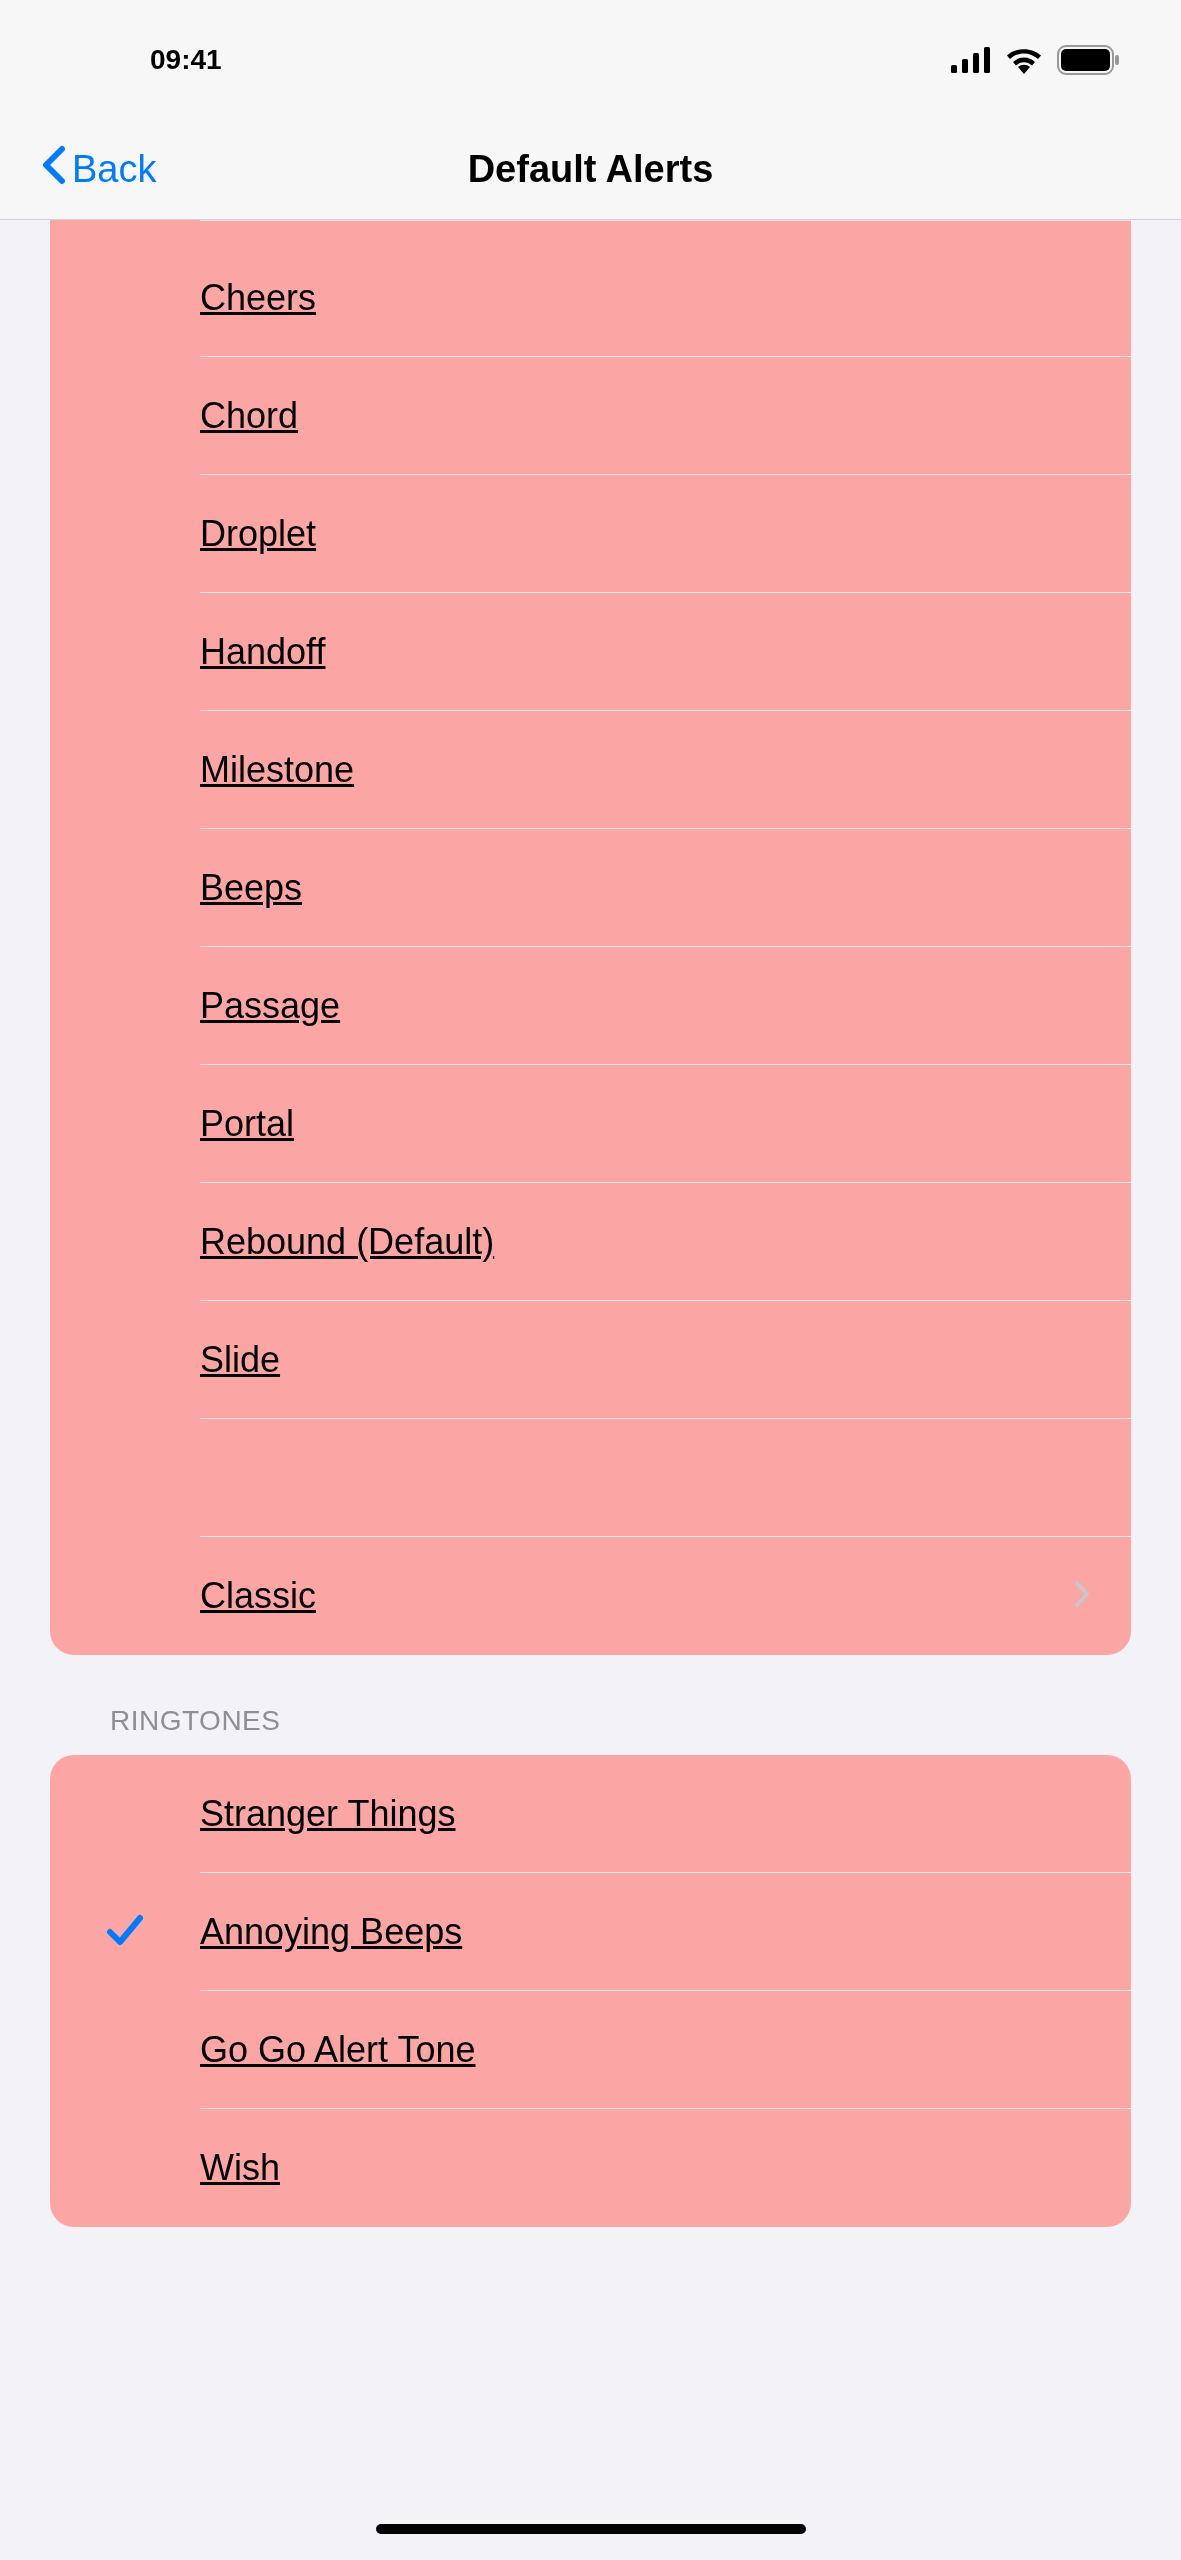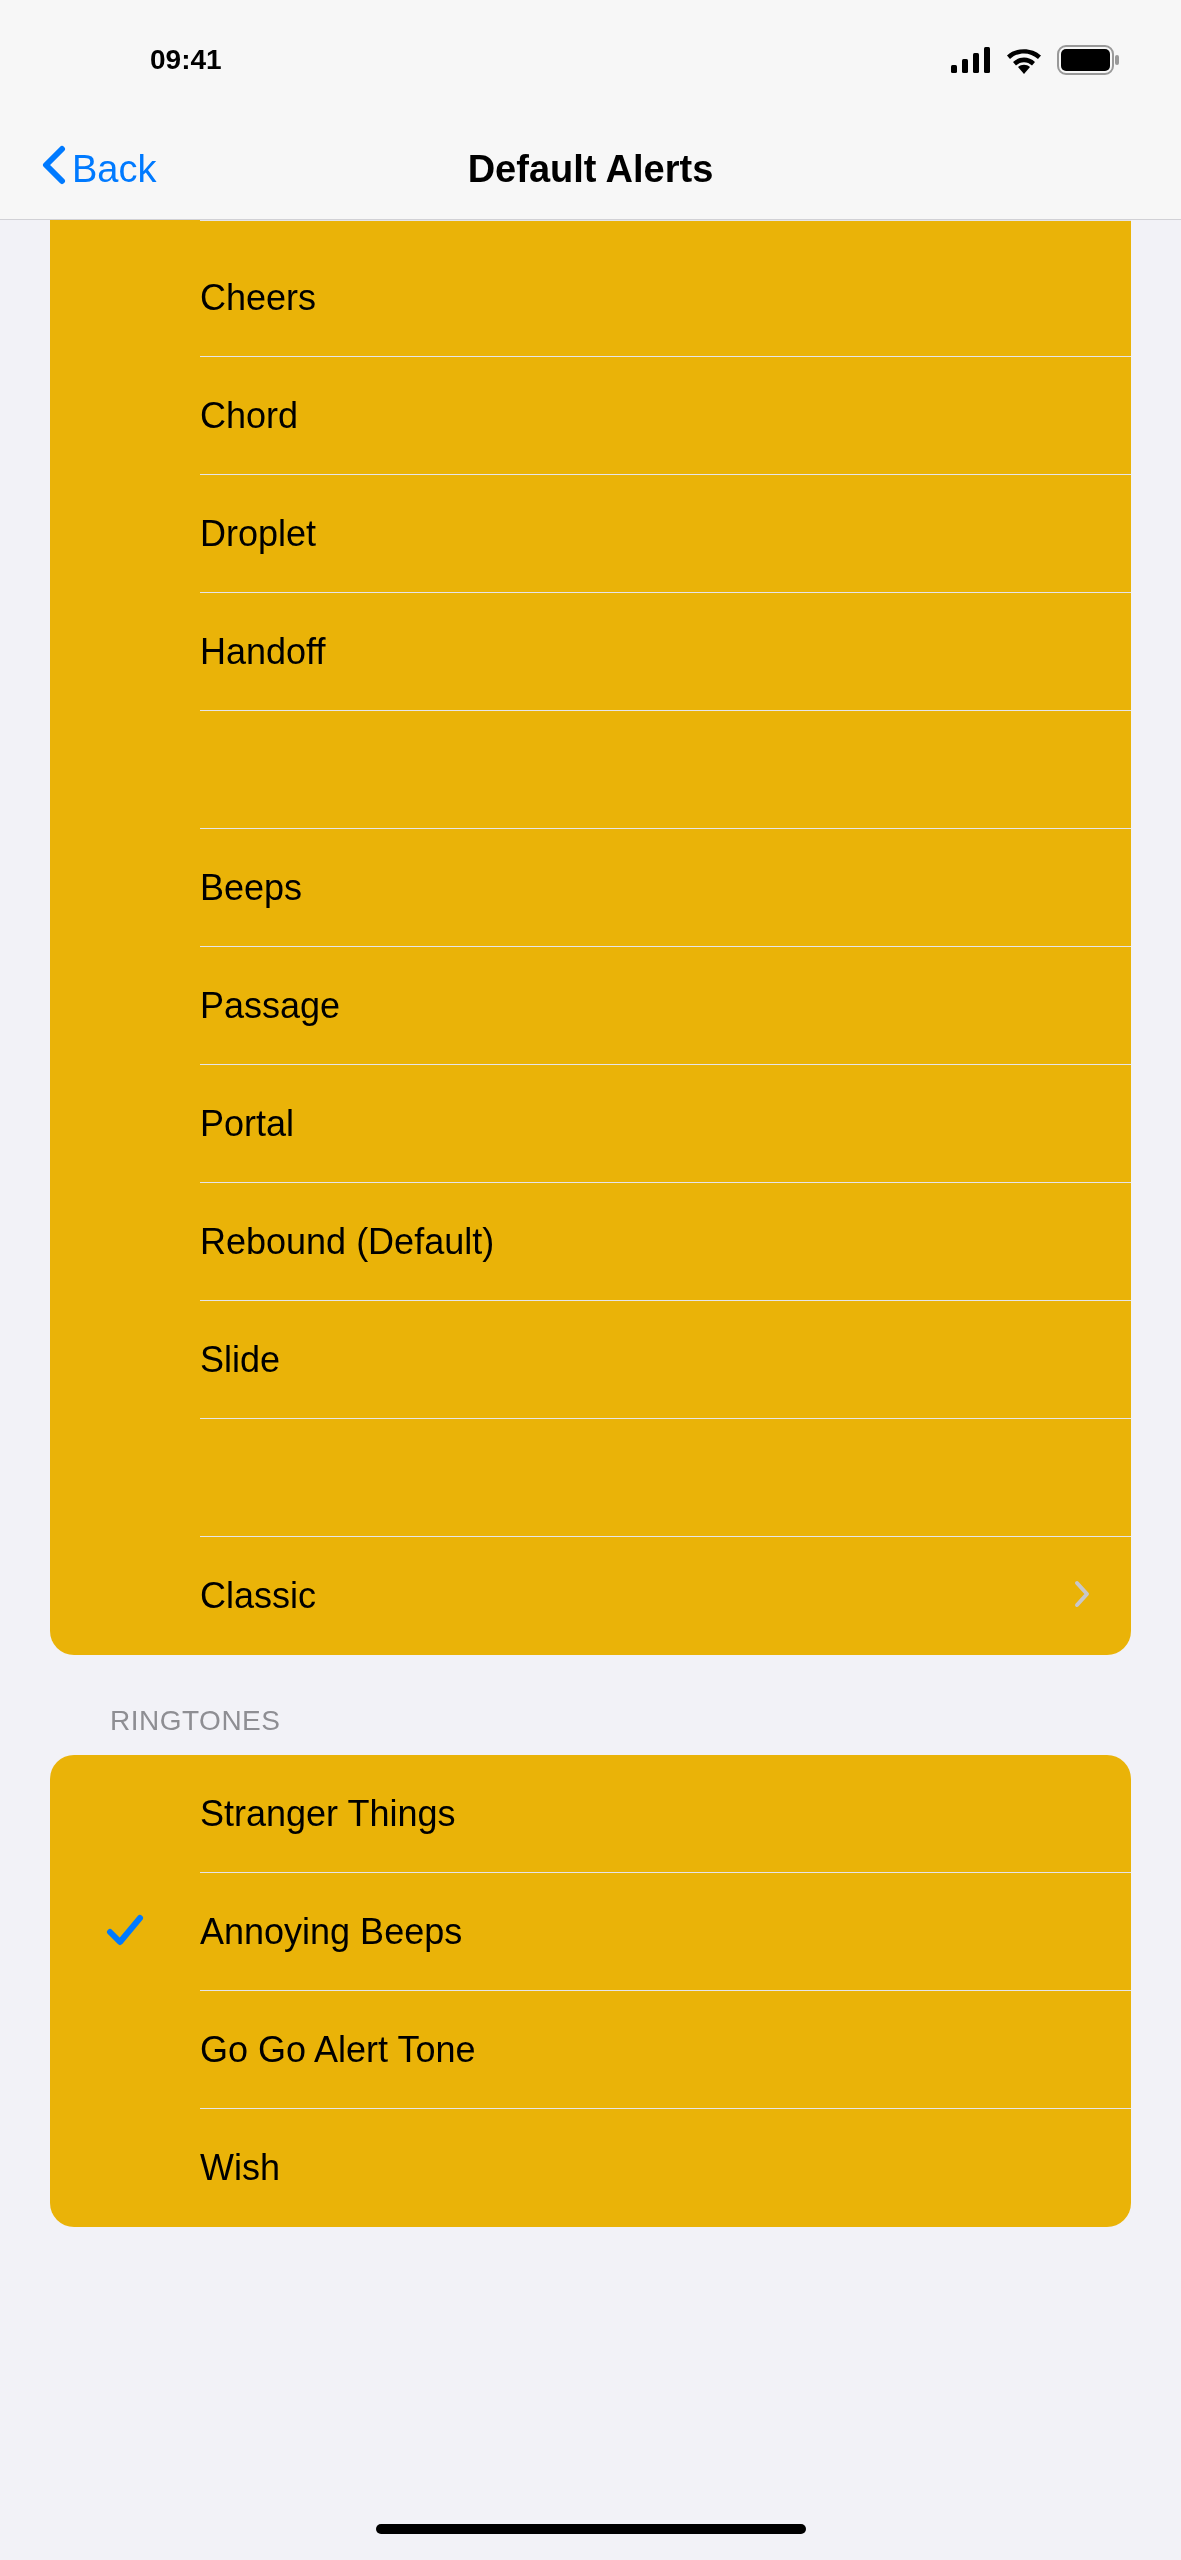--- a/index.html
+++ b/index.html
@@ -59,23 +59,24 @@
       left: 50%;
       transform: translateX(-50%);
       font-size: 38px;
       font-weight: 600;
       color: #000;
     }
     .content {
       padding: 0 50px 40px 50px;
     }
     .list-group {
-      background: #eab308;
+      background: #fca5a5;
       border-radius: 24px;
       overflow: hidden;
+      text-decoration: underline;
     }
     .list-group.first {
       border-top-left-radius: 0;
       border-top-right-radius: 0;
       margin-top: 0;
     }
     .section-header {
       padding: 50px 60px 18px 60px;
       font-size: 28px;
       color: #8e8e93;
@@ -192,20 +193,21 @@
         <div class="label">Droplet</div>
         <div class="divider"></div>
       </div>
       <div class="list-row">
         <div class="check-col"></div>
         <div class="label">Handoff</div>
         <div class="divider"></div>
       </div>
       <div class="list-row">
         <div class="check-col"></div>
+        <div class="label">Milestone</div>
         <div class="divider"></div>
       </div>
       <div class="list-row">
         <div class="check-col"></div>
         <div class="label">Beeps</div>
         <div class="divider"></div>
       </div>
       <div class="list-row">
         <div class="check-col"></div>
         <div class="label">Passage</div>

